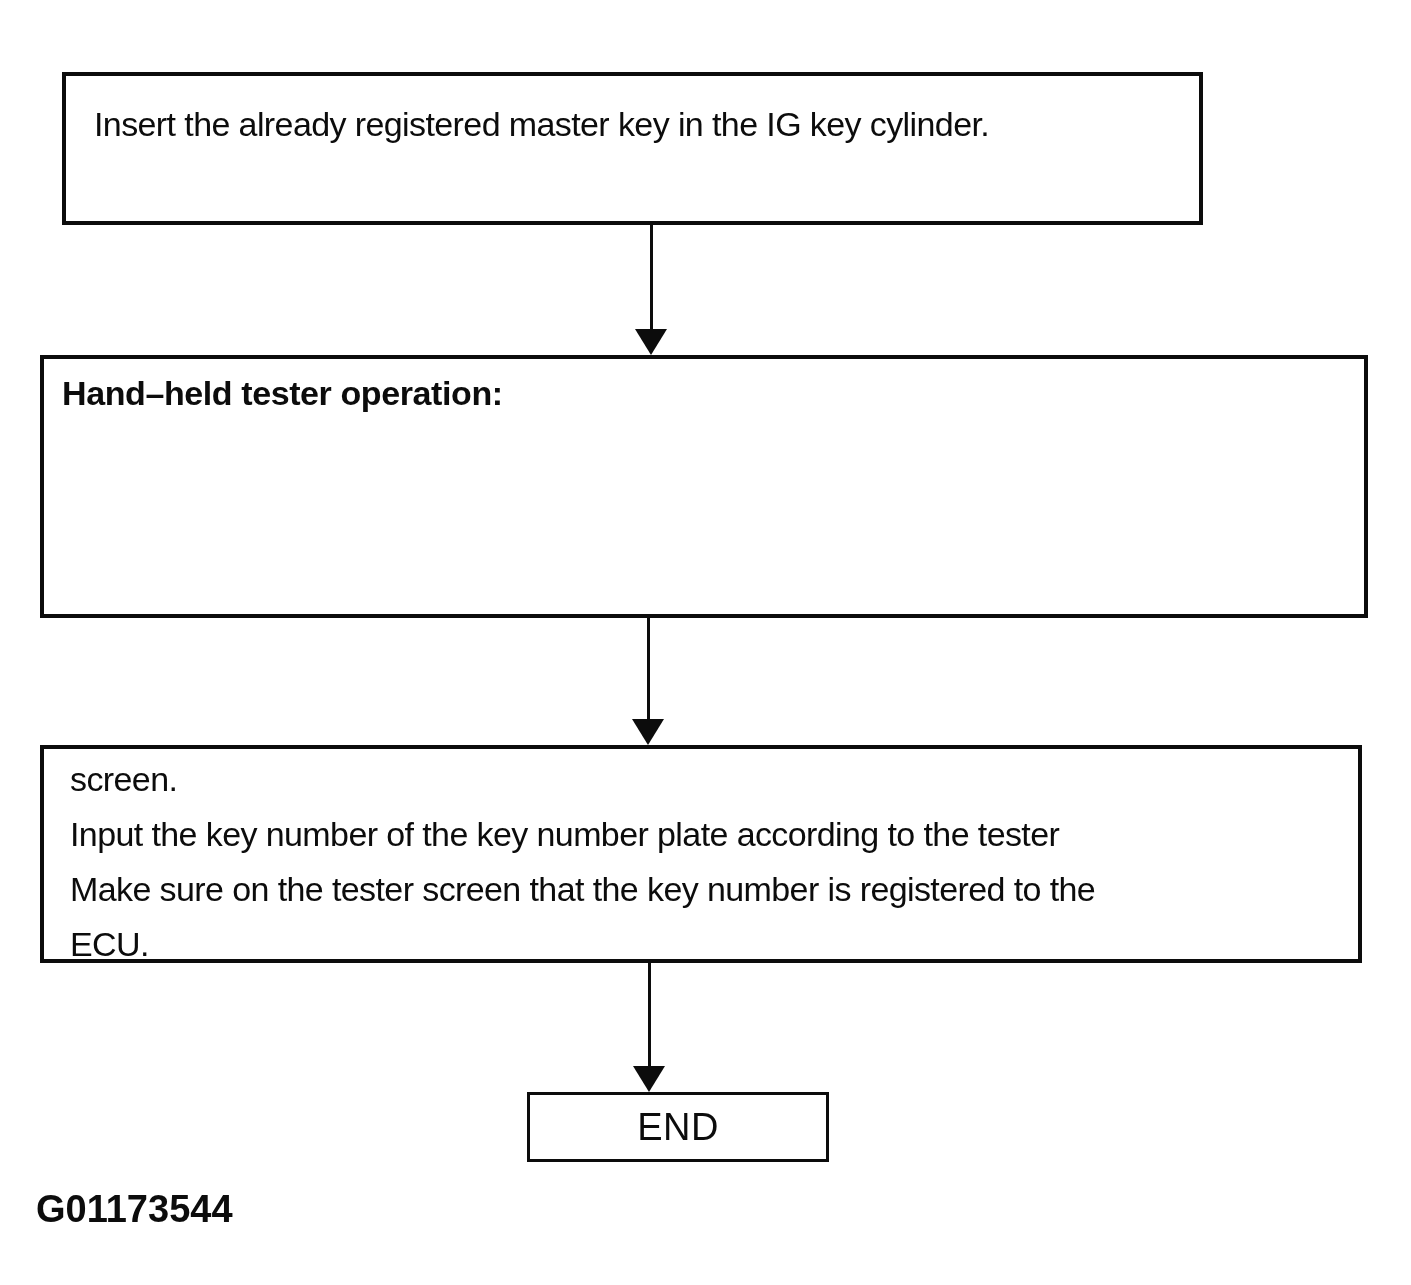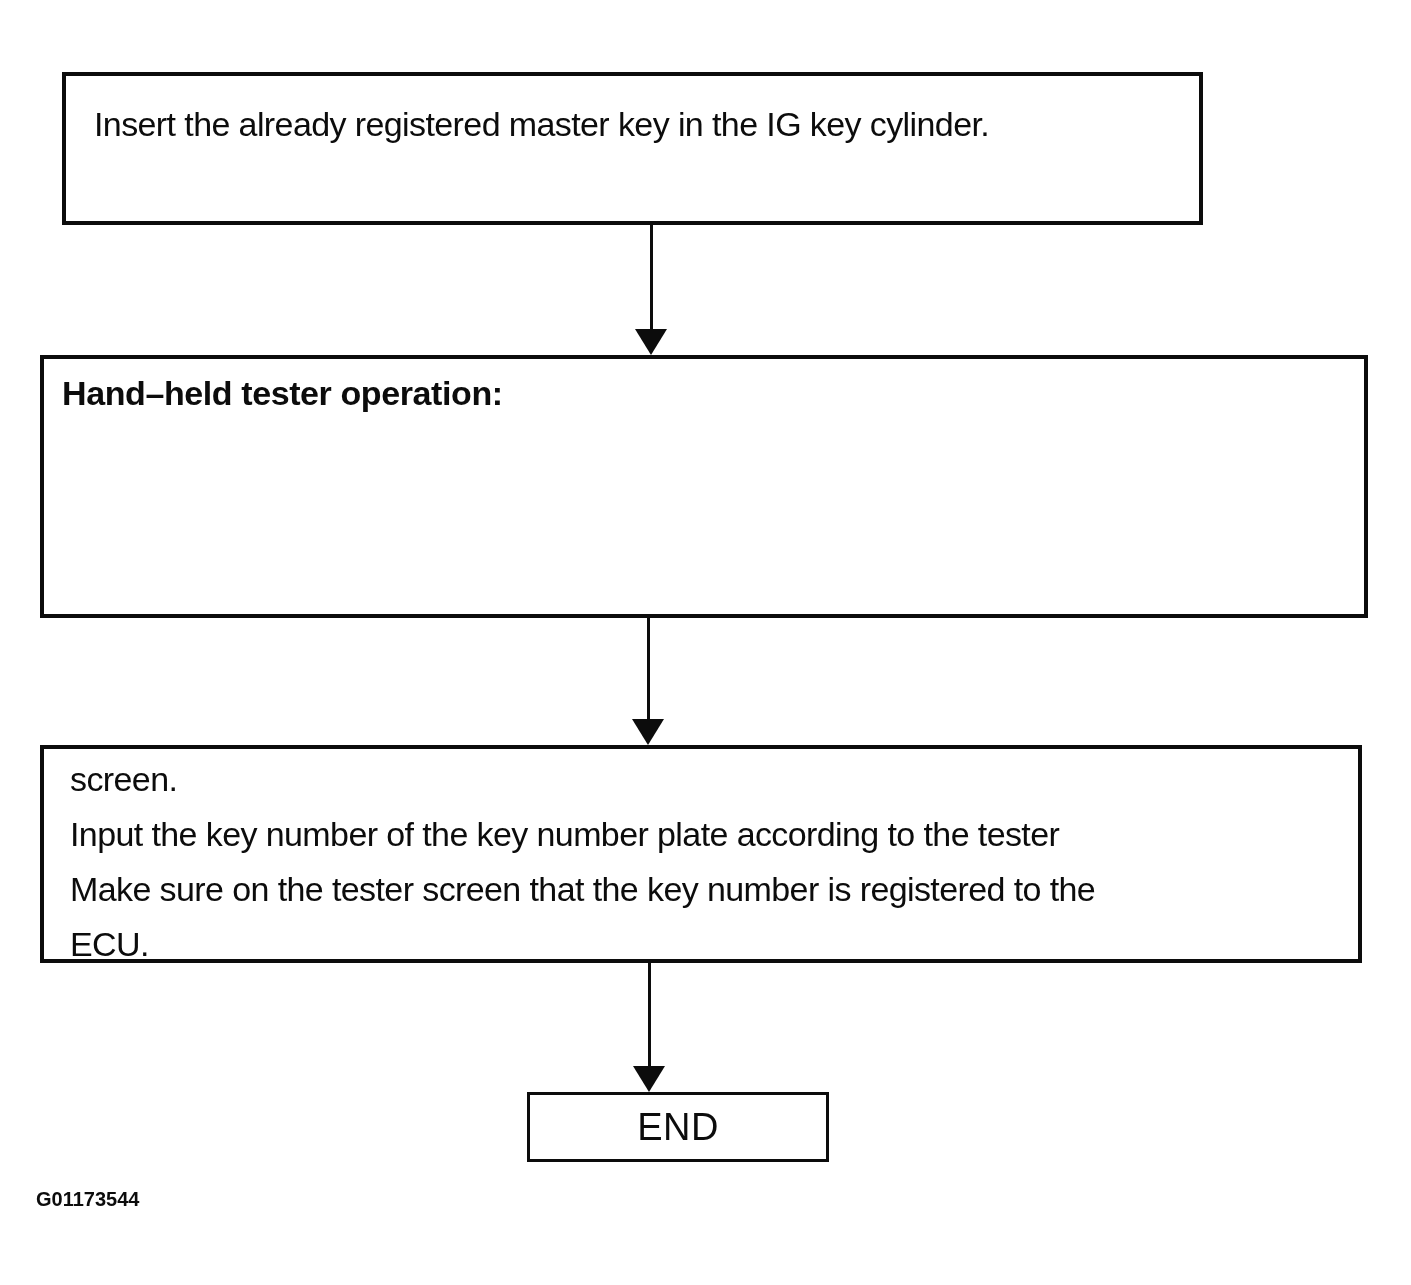--- a/index.html
+++ b/index.html
@@ -72,21 +72,21 @@
     border: 3px solid #0c0c0c;
     background: #ffffff;
     display: flex;
     align-items: center;
     justify-content: center;
     font-size: 38px;
     letter-spacing: 0.5px;
   }
   .figure-id {
     position: absolute;
-    font-size: 20px;
+    font-size: 38px;
     font-weight: 700;
     letter-spacing: 0px;
   }
 </style>
 </head>
 <body>
 
 <div id="page">
 
   <div class="box" style="left:62px; top:72px; width:1141px; height:153px; padding:20px 20px 0 28px;">

